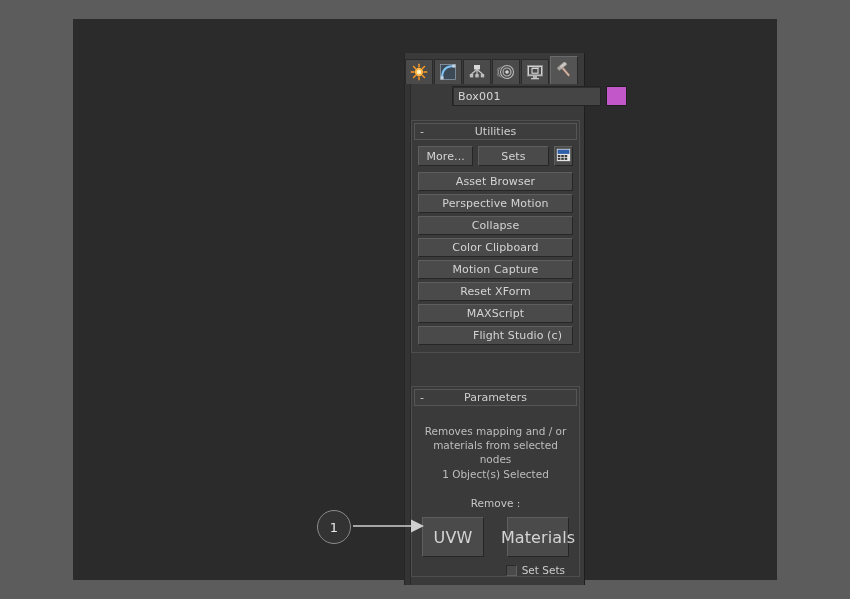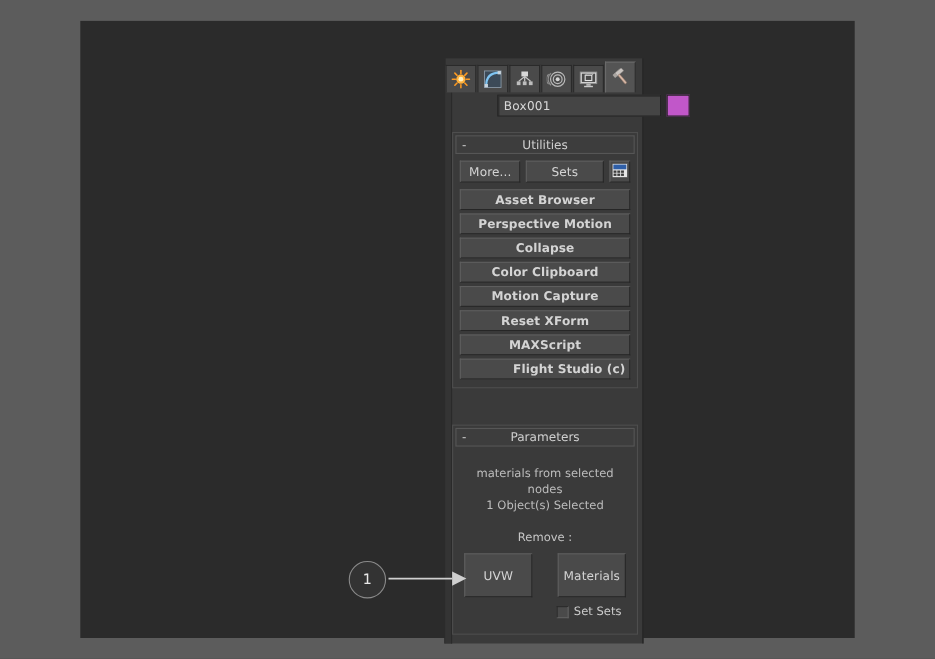--- a/index.html
+++ b/index.html
@@ -90,21 +90,21 @@
   .maxbtn{
     background:#4a4a4a;
     border:1px solid;
     border-color:#5e5e5e #262626 #262626 #5e5e5e;
     color:#d4d4d4;
     font-size:11px;
     display:flex;align-items:center;justify-content:center;
     box-sizing:border-box;
     letter-spacing:.1px;
   }
-  .util-btn{height:19px;width:100%;margin-bottom:3px;font-weight:bold;}
+  .util-btn{height:19px;width:100%;margin-bottom:3px;}
   #util-top-row{display:flex;align-items:center;margin-bottom:6px;gap:5px;justify-content:flex-end;}
   #btn-more{width:60px;height:20px;}
   #btn-sets{width:76px;height:20px;}
   #btn-config{
     width:21px;height:20px;
     background:#4a4a4a;
     border:1px solid;border-color:#5e5e5e #262626 #262626 #5e5e5e;
     box-sizing:border-box;
     display:flex;align-items:center;justify-content:center;
   }
@@ -115,21 +115,21 @@
   }
   #params-count{
     color:#bdbdbd;font-size:10.5px;text-align:center;margin-top:2px;
   }
   #remove-label{
     color:#c6c6c6;font-size:10.5px;text-align:center;margin-top:17px;
   }
   #remove-row{
     display:flex;justify-content:space-between;margin-top:8px;padding:0 4px;
   }
-  .remove-btn{width:62px;height:40px;font-size:11px;}
+  .remove-btn{width:62px;height:40px;font-size:16px;}
   #setgray-row{
     display:flex;align-items:center;justify-content:flex-end;
     margin-top:7px;padding-right:8px;
   }
   #setgray-box{
     width:11px;height:11px;
     background:#4a4a4a;
     border:1px solid;border-color:#2a2a2a #606060 #606060 #2a2a2a;
     box-sizing:border-box;margin-right:5px;
   }
@@ -301,20 +301,21 @@
     <div class="rollout" id="parameters-rollout" style="top:333px;height:191px;">
 
       <div class="rollout-header">
         <span class="minus">-</span>
         <span>Parameters</span>
       </div>
 
       <div class="rollout-body">
 
         <div id="params-desc">
+          <div>Removes mapping and / or</div>
           <div>materials from selected</div>
           <div>nodes</div>
         </div>
 
         <div id="params-count">1 Object(s) Selected</div>
 
         <div id="remove-label">Remove :</div>
 
         <div id="remove-row">
           <div class="maxbtn remove-btn">UVW</div>

